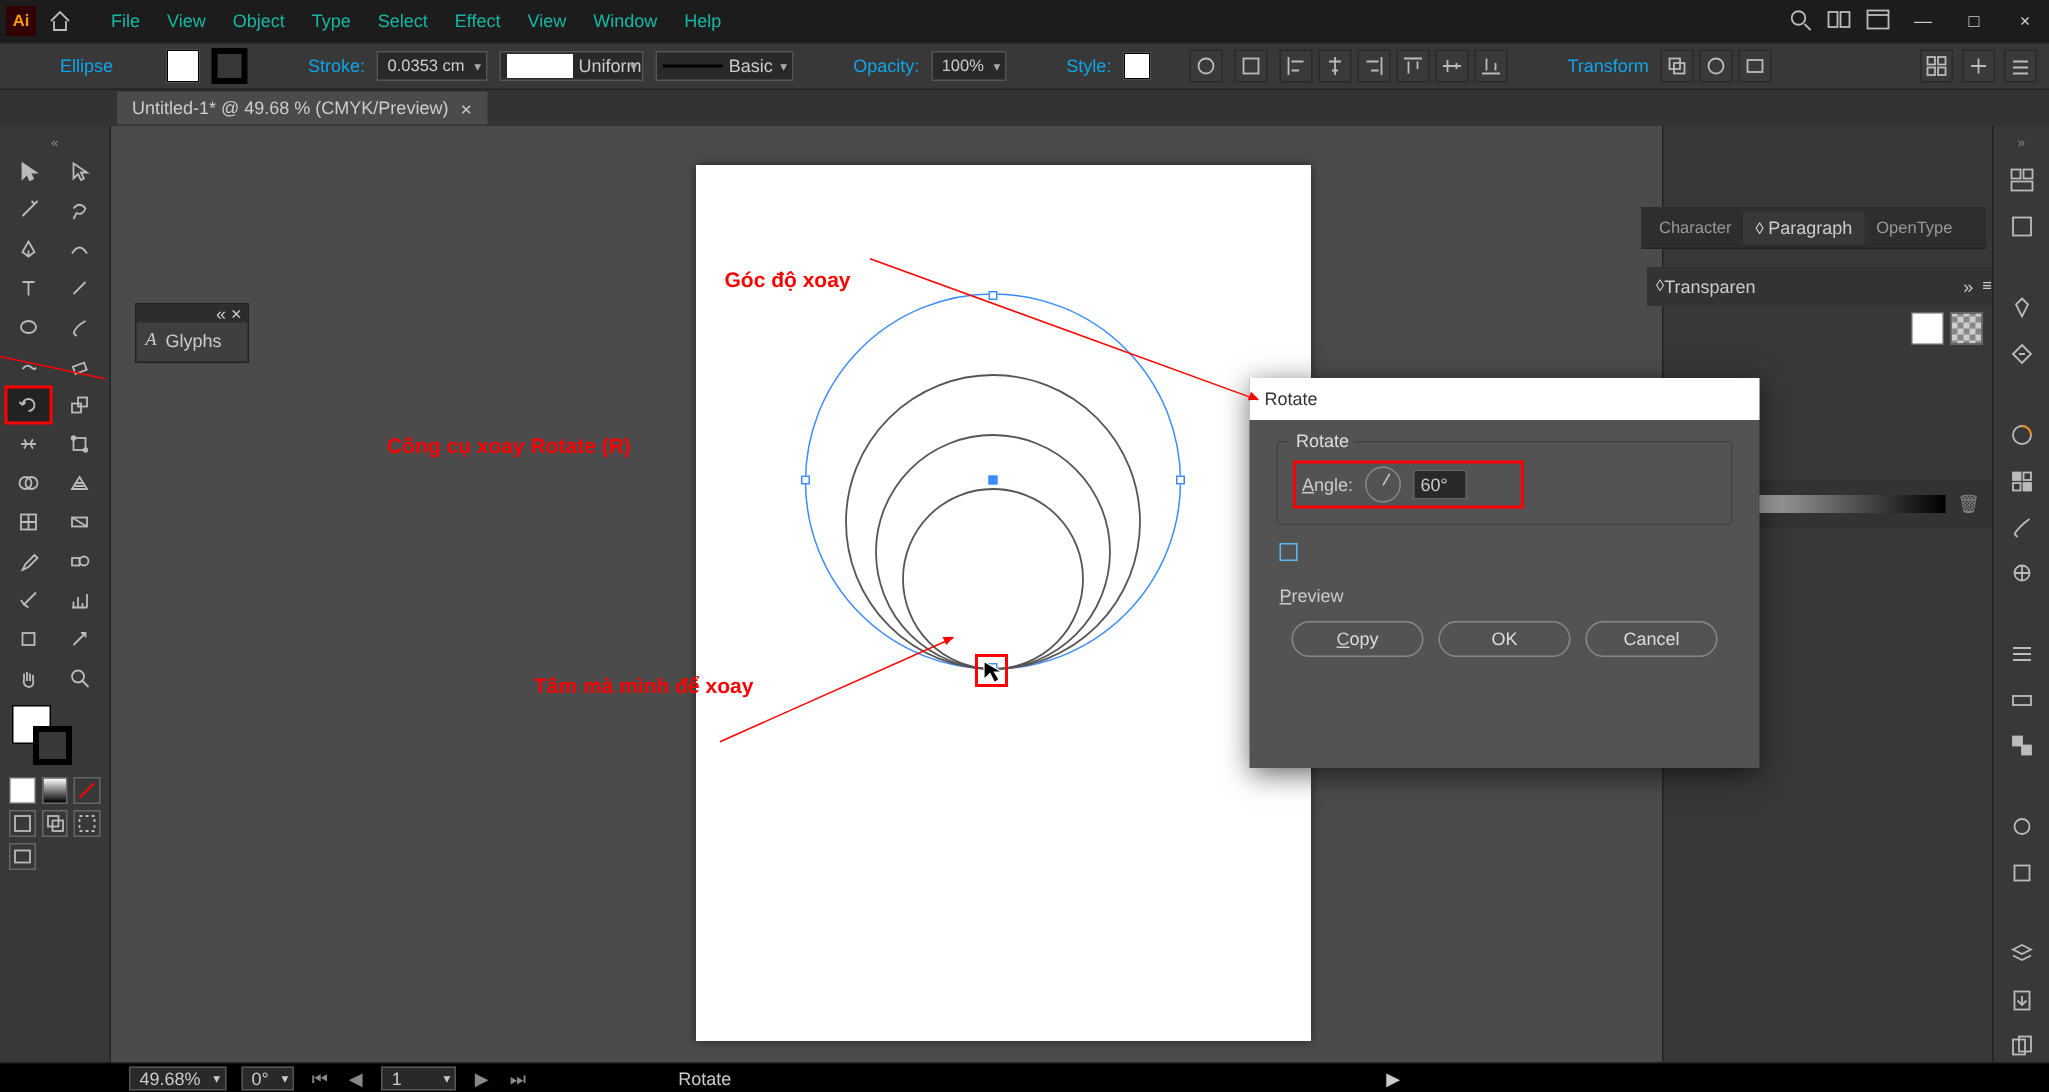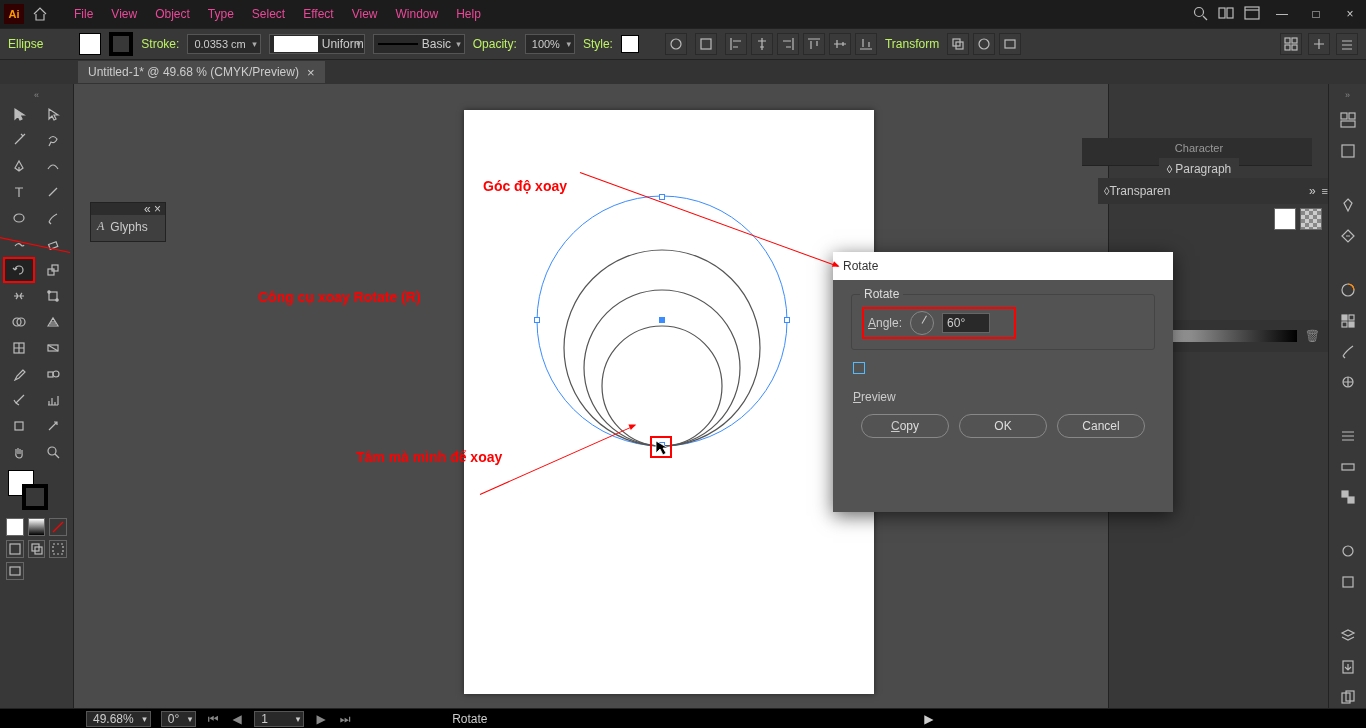--- a/index.html
+++ b/index.html
@@ -2,26 +2,26 @@
 <html><head>
 <meta charset="utf-8">
 <style>
 * { margin:0; padding:0; box-sizing:border-box; font-family:"Segoe UI",Tahoma,sans-serif; font-size:12px; color:#ccc; -webkit-user-select:none; user-select:none;}
 body { width:1366px; height:728px; background:#4b4b4b; position:relative; overflow:hidden;}
 
 .titlebar { height:28px; background:#1c1c1c; display:flex; align-items:center; padding:0 4px;}
 .ai-logo { width:20px; height:20px; background:#310000; color:#ff9a00; font-weight:bold; font-size:11px; display:flex; align-items:center; justify-content:center; margin-right:6px;}
 .home-icon { width:20px; height:20px; display:flex; align-items:center; justify-content:center; margin-right:6px;}
 .menu { display:flex; gap:2px; margin-left:10px;}
-.menu span { padding:4px 8px; color:#ec4899;}
+.menu span { padding:4px 8px; color:#14b8a6;}
 .title-right { margin-left:auto; display:flex; align-items:center; gap:10px;}
 .win-btn { width:24px; height:18px; display:flex; align-items:center; justify-content:center;}
 
 .controlbar { height:32px; background:#383838; border-top:1px solid #222; border-bottom:1px solid #222; display:flex; align-items:center; padding:0 8px; gap:8px;}
-.ctl-text { color:#bef264;}
+.ctl-text { color:#0ea5e9;margin-left:32px;}
 .swatch { width:22px; height:22px; background:#fff; border:1px solid #000;}
 .ctl-combo { height:20px; background:#292929; border:1px solid #555; padding:0 14px 0 6px; display:flex; align-items:center; position:relative; font-size:11px;}
 .ctl-combo::after { content:"▾"; position:absolute; right:3px; font-size:9px; color:#aaa;}
 .stroke-prev { width:60px; height:16px; background:#fff;}
 .align-icons { display:flex; gap:4px;}
 .aicon { width:22px; height:22px; background:#3a3a3a; display:flex; align-items:center; justify-content:center; border:1px solid #2a2a2a;}
 
 .tabbar { height:24px; background:#333; display:flex; align-items:center; padding-left:78px;}
 .doc-tab { height:22px; background:#4b4b4b; padding:0 10px; display:flex; align-items:center; gap:8px; font-size:11px;}
 .doc-tab .x { font-size:13px;}
@@ -42,34 +42,34 @@
 .artboard { position:absolute; left:390px; top:26px; width:410px; height:584px; background:#fff; box-shadow:0 0 6px rgba(0,0,0,.5);}
 
 .iconcol { position:absolute; right:0; top:0; width:38px; bottom:0; background:#383838; border-left:1px solid #222; display:flex; flex-direction:column; align-items:center; padding-top:6px; gap:10px;}
 .iconcol .iw { width:22px; height:22px; display:flex; align-items:center; justify-content:center;}
 .panels { position:absolute; right:38px; top:0; width:220px; bottom:0; background:#383838; border-left:1px solid #222;}
 
 .glyphs { position:absolute; left:90px; top:118px; width:76px; height:40px; background:#3f3f3f; border:1px solid #222;}
 .glyphs-head { height:12px; background:#2d2d2d; display:flex; justify-content:flex-end; align-items:center; padding-right:4px;}
 .glyphs-body { display:flex; align-items:center; gap:6px; padding:4px 6px;}
 
-.ptabs { position:absolute; right:54px; top:136px; height:28px; display:flex; align-items:center; background:#2e2e2e; border-bottom:1px solid #222; width:230px; justify-content:flex-start; padding-left:4px;flex-direction:column;}
+.ptabs { position:absolute; right:42px; top:136px; height:28px; display:flex; align-items:center; background:#2e2e2e; border-bottom:1px solid #222; width:230px; justify-content:flex-start; padding-left:4px;}
 .ptab { padding:4px 8px; font-size:11px; color:#999;}
 .ptab.active { background:#383838; color:#ddd;}
 .pmore { position:absolute; right:38px; top:175px; height:26px; width:230px; background:#333; display:flex; align-items:center; padding-left:6px; font-size:11px;}
 
 .dialog { position:absolute; left:833px; top:168px; width:340px; height:260px; background:#535353; box-shadow:0 4px 18px rgba(0,0,0,.6);}
 .dlg-title { height:28px; background:#fff; color:#333; display:flex; align-items:center; padding:0 10px; font-size:12px;}
 .dlg-body { padding:14px 18px 10px 18px;}
 .fieldset-label { font-size:12px; margin-bottom:8px; color:#ddd;}
 .dlg-group { border:1px solid #444; border-radius:3px; padding:14px 12px 12px 12px; position:relative;}
 .angle-row { display:flex; align-items:center; gap:8px; outline:2px solid red; padding:2px 4px; width:150px;}
 .angle-dial { width:24px; height:24px; border:1px solid #888; border-radius:50%; position:relative;}
 .angle-dial::after { content:""; position:absolute; left:50%; top:50%; width:9px; height:1px; background:#ccc; transform-origin:left center; transform:rotate(-60deg);}
-.angle-val { width:48px; height:20px; background:#292929; border:1px solid #666; padding:0 4px; display:flex; align-items:center;}
+.angle-val { width:36px; height:20px; background:#292929; border:1px solid #666; padding:0 4px; display:flex; align-items:center;}
 .opt-row { margin-top:12px; font-size:11px; color:#888; display:flex; gap:10px; align-items:center;}
 .chk { width:12px; height:12px; border:1px solid #777; display:inline-block; position:relative;}
 .chk.on::after { content:"✓"; position:absolute; left:0; top:-3px; font-size:11px; color:#6cf;}
 .preview-row { display:flex; align-items:flex-start; gap:16px; margin:12px 0 10px 2px;flex-direction:column;}
 .dlg-btn-row { display:flex; gap:10px; justify-content:center;}
 .dlg-btn { width:88px; height:24px; border:1px solid #888; border-radius:12px; display:flex; align-items:center; justify-content:center; font-size:12px; color:#ddd;}
 
 .ann { position:absolute; color:#f00; font-weight:bold; font-size:14px; pointer-events:none;}
 .red-line { position:absolute; background:#f00; transform-origin:left center; height:1px;}
 .red-line::after { content:""; position:absolute; right:-1px; top:-3px; width:0; height:0; border-left:7px solid #f00; border-top:3.5px solid transparent; border-bottom:3.5px solid transparent;}

